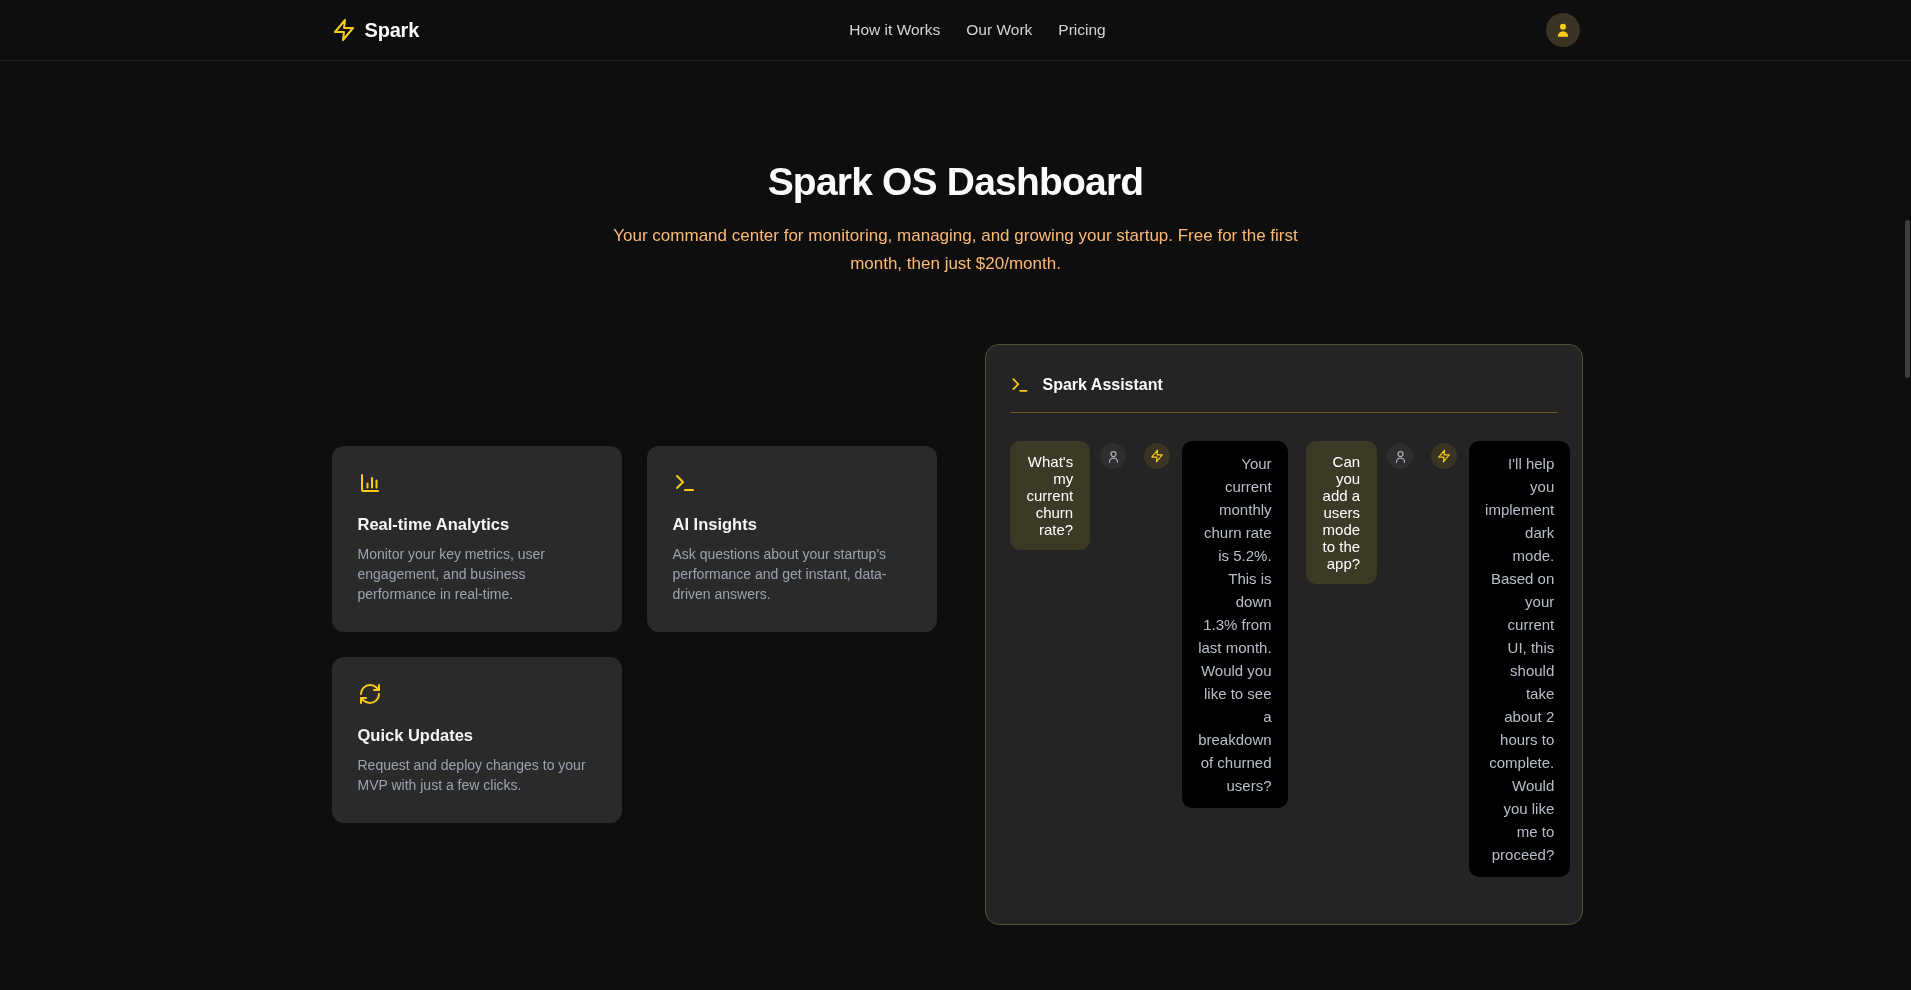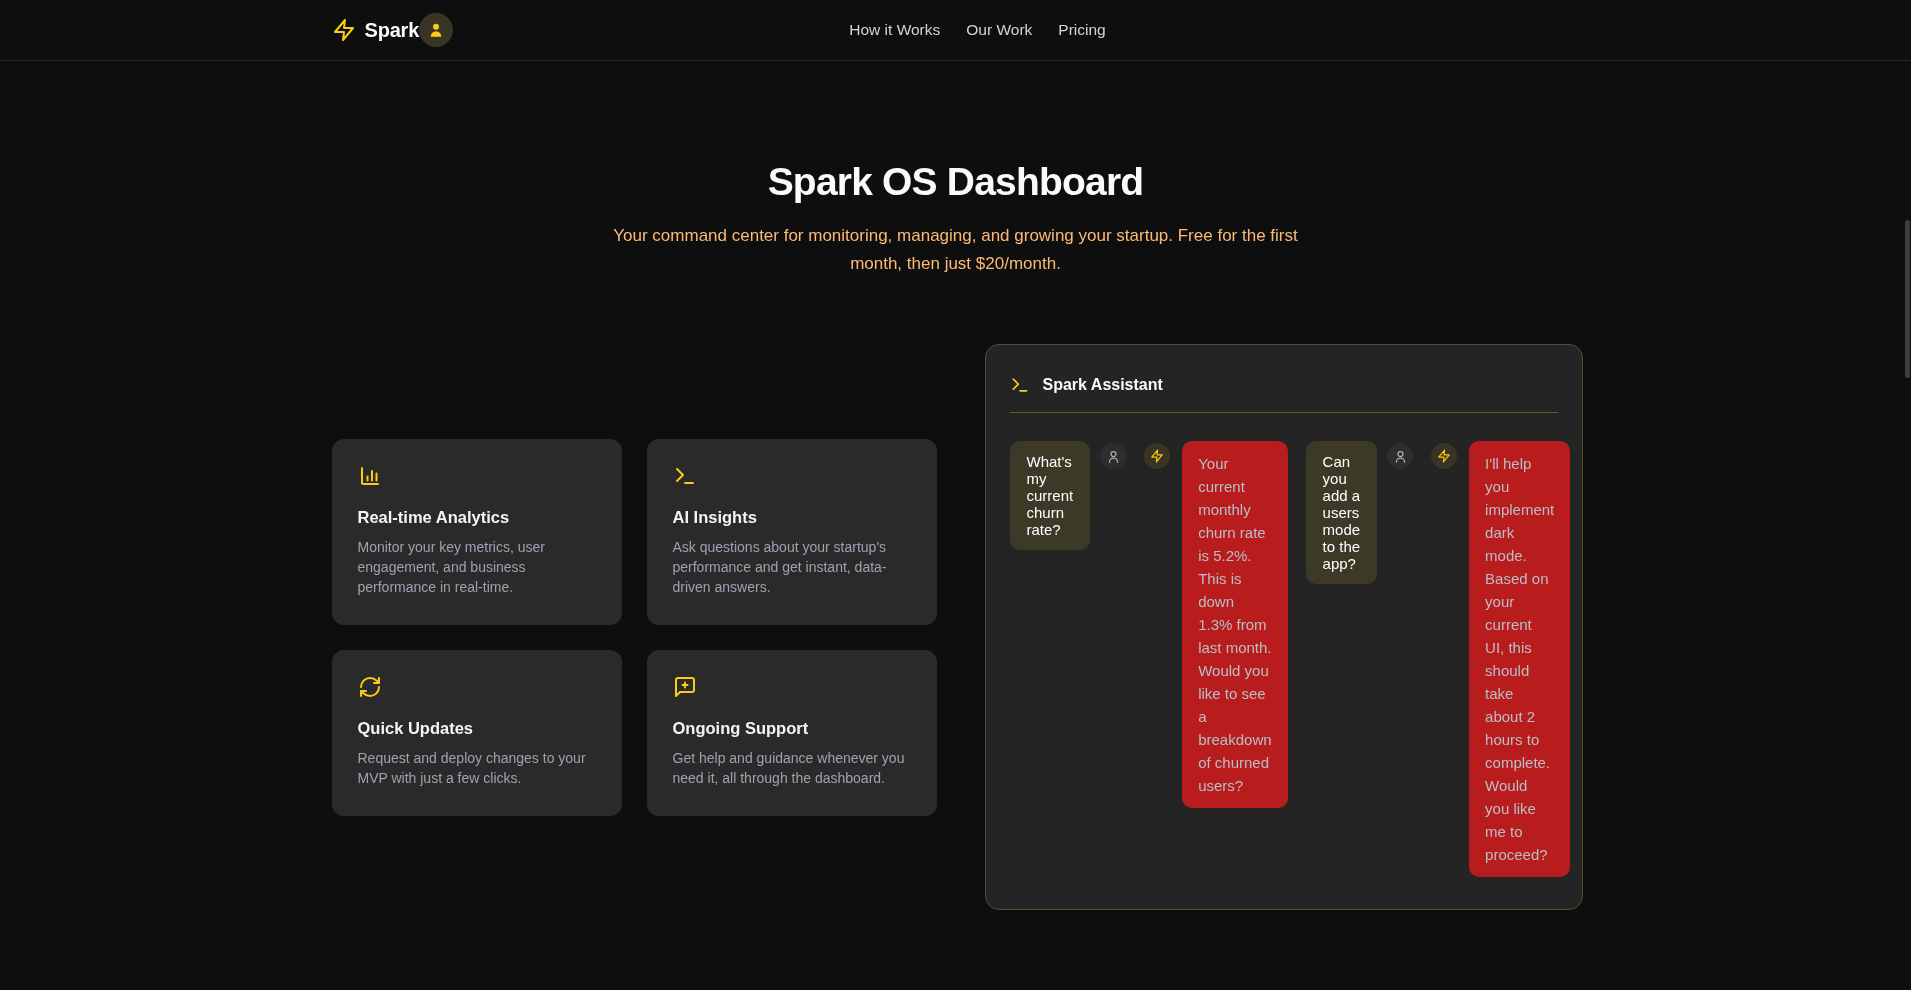--- a/index.html
+++ b/index.html
@@ -15,21 +15,21 @@
   .navbar {
     height: 61px;
     border-bottom: 1px solid #262629;
     background: var(--bg, #0e0e0f);
     position: relative;
     z-index: 2;
   }
   .navbar-inner {
     max-width: 1248px; height: 100%;
     margin: 0 auto;
-    display: flex; align-items: center; justify-content: flex-start;
+    display: flex; align-items: center; justify-content: space-between;
     position: relative;
   }
   .brand { display: flex; align-items: center; gap: 9px; cursor: pointer; }
   .brand .bolt { width: 24px; height: 24px; color: var(--accent, #facc15); display: inline-flex; }
   .brand-name { font-size: 20px; font-weight: 700; letter-spacing: -0.2px; color: #f
   afafa; }
   .nav-links {
     position: absolute; left: 50%; top: 50%;
     transform: translate(calc(-50% + 22px), -50%);
     display: flex; gap: 26px;
@@ -74,21 +74,22 @@
   .card-icon svg { width: 24px; height: 24px; }
   .card-title { font-size: 16.5px; font-weight: 700; color: #f4f4f5; margin: 16px 0 10px; }
   .card-desc { font-size: 14px; line-height: 20px; color: #9ca3af; }
 
   
   .chat-panel {
     width: 598px; flex: none;
     background: #242425;
     border: 1px solid var(--panel-border, #56502e);
     border-radius: 14px;
-    padding: 24px 24px 32px;
+    padding: 24px 24px 47px;
+    text-align: right;
   }
   .chat-header { display: flex; align-items: center; gap: 13px; padding-top: 6px; }
   .chat-header .icon { width: 20px; height: 20px; color: var(--accent, #facc15); display: inline-flex; }
   .chat-title { font-size: 16px; font-weight: 700; color: #fafafa; }
   .chat-divider { height: 1px; background: rgba(218, 179, 38, 0.38); margin-top: 17px; border: none; }
   .messages { margin-top: 28px; display: flex; gap: 18px; }
   .msg-row { display: flex; align-items: flex-start; }
   .msg-row.user { justify-content: flex-end; gap: 10px; }
   .msg-row.assistant { gap: 12px; }
   .chat-avatar {
@@ -99,21 +100,21 @@
   .bot-avatar { background: #3a3424; color: var(--accent, #facc15); }
   .bot-avatar svg { width: 14px; height: 14px; }
   .user-avatar { background: #2e2e2e; color: #a6adb6; }
   .user-avatar svg { width: 15px; height: 15px; }
   .bubble { border-radius: 10px; font-size: 15px; }
   .user-bubble {
     background: var(--user-bubble, #3c3a26); color: #ffffff;
     padding: 12px 17px;
   }
   .bot-bubble {
-    background: #b91c1c; color: #b8bfc9;
+    background: #000000; color: #b8bfc9;
     padding: 11px 16px; line-height: 23px; max-width: 448px;
   }
 
   
   .scroll-thumb {
     position: fixed; right: 1px; top: 220px;
     width: 5px; height: 158px; border-radius: 3px;
     background: #3e3e41;
   }
 </style>
@@ -180,31 +181,20 @@
           <svg viewBox="0 0 24 24" fill="none" stroke="currentColor" stroke-width="2" stroke-linecap="round" stroke-linejoin="round">
             <path d="M3 12a9 9 0 0 1 9-9 9.75 9.75 0 0 1 6.74 2.74L21 8"></path>
             <path d="M21 3v5h-5"></path>
             <path d="M21 12a9 9 0 0 1-9 9 9.75 9.75 0 0 1-6.74-2.74L3 16"></path>
             <path d="M8 16H3v5"></path>
           </svg>
         </span>
     <h3 class="card-title">Quick Updates</h3>
     <p class="card-desc">Request and deploy changes to your MVP with just a few clicks.</p>
   </div>
-      <div class="card">
-    <span class="card-icon">
-          <svg viewBox="0 0 24 24" fill="none" stroke="currentColor" stroke-width="2" stroke-linecap="round" stroke-linejoin="round">
-            <path d="M21 15a2 2 0 0 1-2 2H7l-4 4V5a2 2 0 0 1 2-2h14a2 2 0 0 1 2 2z"></path>
-            <path d="M12 7.5v5"></path>
-            <path d="M9.5 10h5"></path>
-          </svg>
-        </span>
-    <h3 class="card-title">Ongoing Support</h3>
-    <p class="card-desc">Get help and guidance whenever you need it, all through the dashboard.</p>
-  </div>
     </div>
 
   <aside class="chat-panel">
     <header class="chat-header">
       <span class="icon">
         <svg viewBox="0 0 24 24" fill="none" stroke="currentColor" stroke-width="2" stroke-linecap="round" stroke-linejoin="round">
             <polyline points="4 17 10 11 4 5"></polyline>
             <line x1="12" y1="19" x2="20" y2="19"></line>
           </svg>
       </span>

